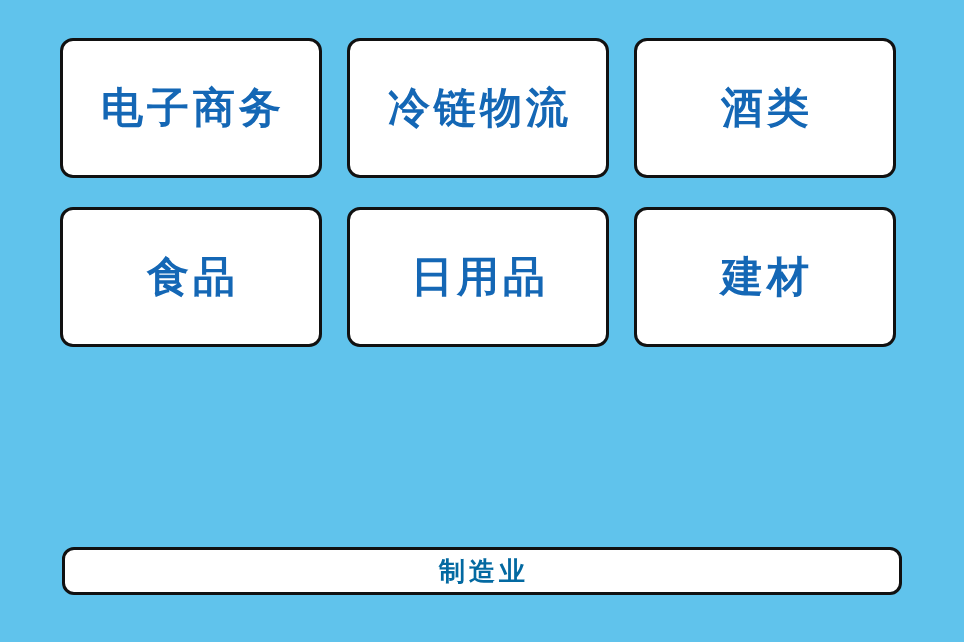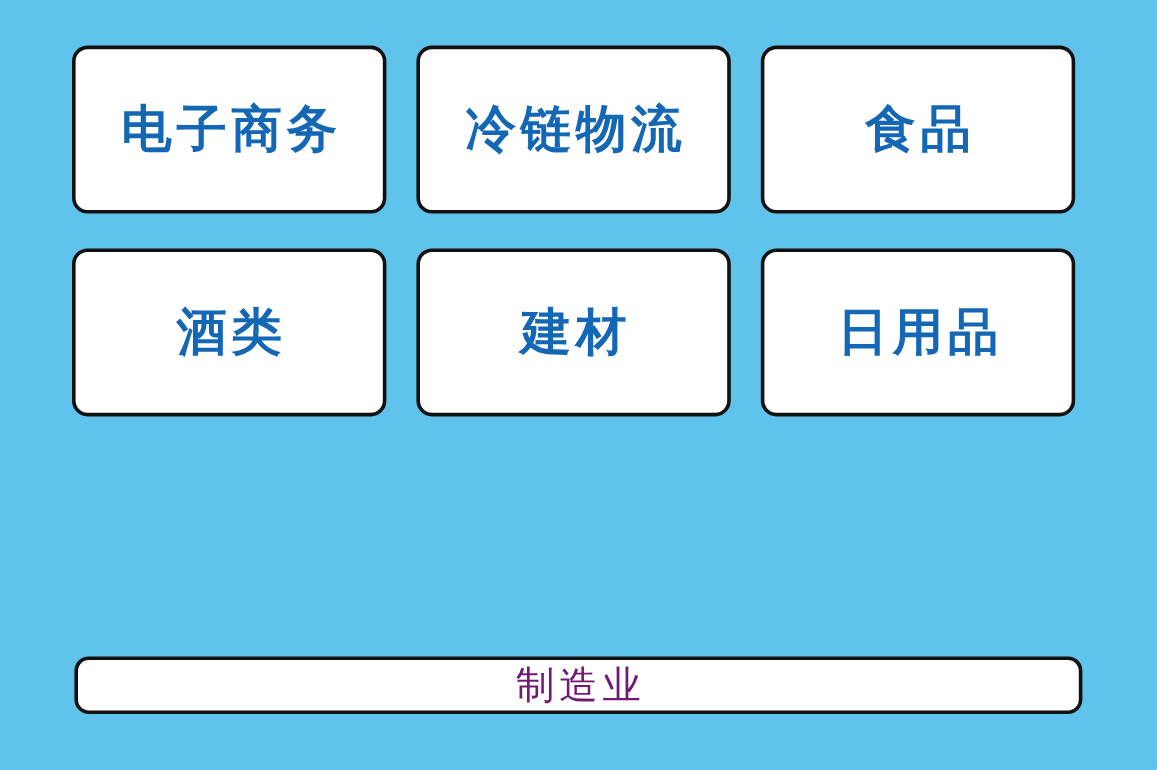--- a/index.html
+++ b/index.html
@@ -58,23 +58,23 @@
     height: 48px;
     background: #ffffff;
     border: 3px solid #111111;
     border-radius: 12px;
     box-sizing: border-box;
     display: flex;
     align-items: center;
     justify-content: center;
   }
   .footer-label {
-    color: #701a75;
-    font-size: 32px;
-    font-weight: normal;
+    color: #0369a1;
+    font-size: 26px;
+    font-weight: bold;
     letter-spacing: 4px;
     white-space: nowrap;
     line-height: 1;
     padding-left: 4px;
   }
 </style>
 </head>
 <body>
 
 <div class="canvas">
@@ -86,33 +86,33 @@
     </div>
 
 
     <div class="card">
       <span class="card-label">冷链物流</span>
     </div>
 
 
 
     <div class="card">
+      <span class="card-label">酒类</span>
+    </div>
+
+    <div class="card">
       <span class="card-label">食品</span>
     </div>
 
     <div class="card">
-      <span class="card-label">酒类</span>
+      <span class="card-label">日用品</span>
     </div>
 
     <div class="card">
       <span class="card-label">建材</span>
-    </div>
-
-    <div class="card">
-      <span class="card-label">日用品</span>
     </div>
 
   </div>
 
   <div class="footer-bar">
     <span class="footer-label">制造业</span>
   </div>
 
 </div>
 

